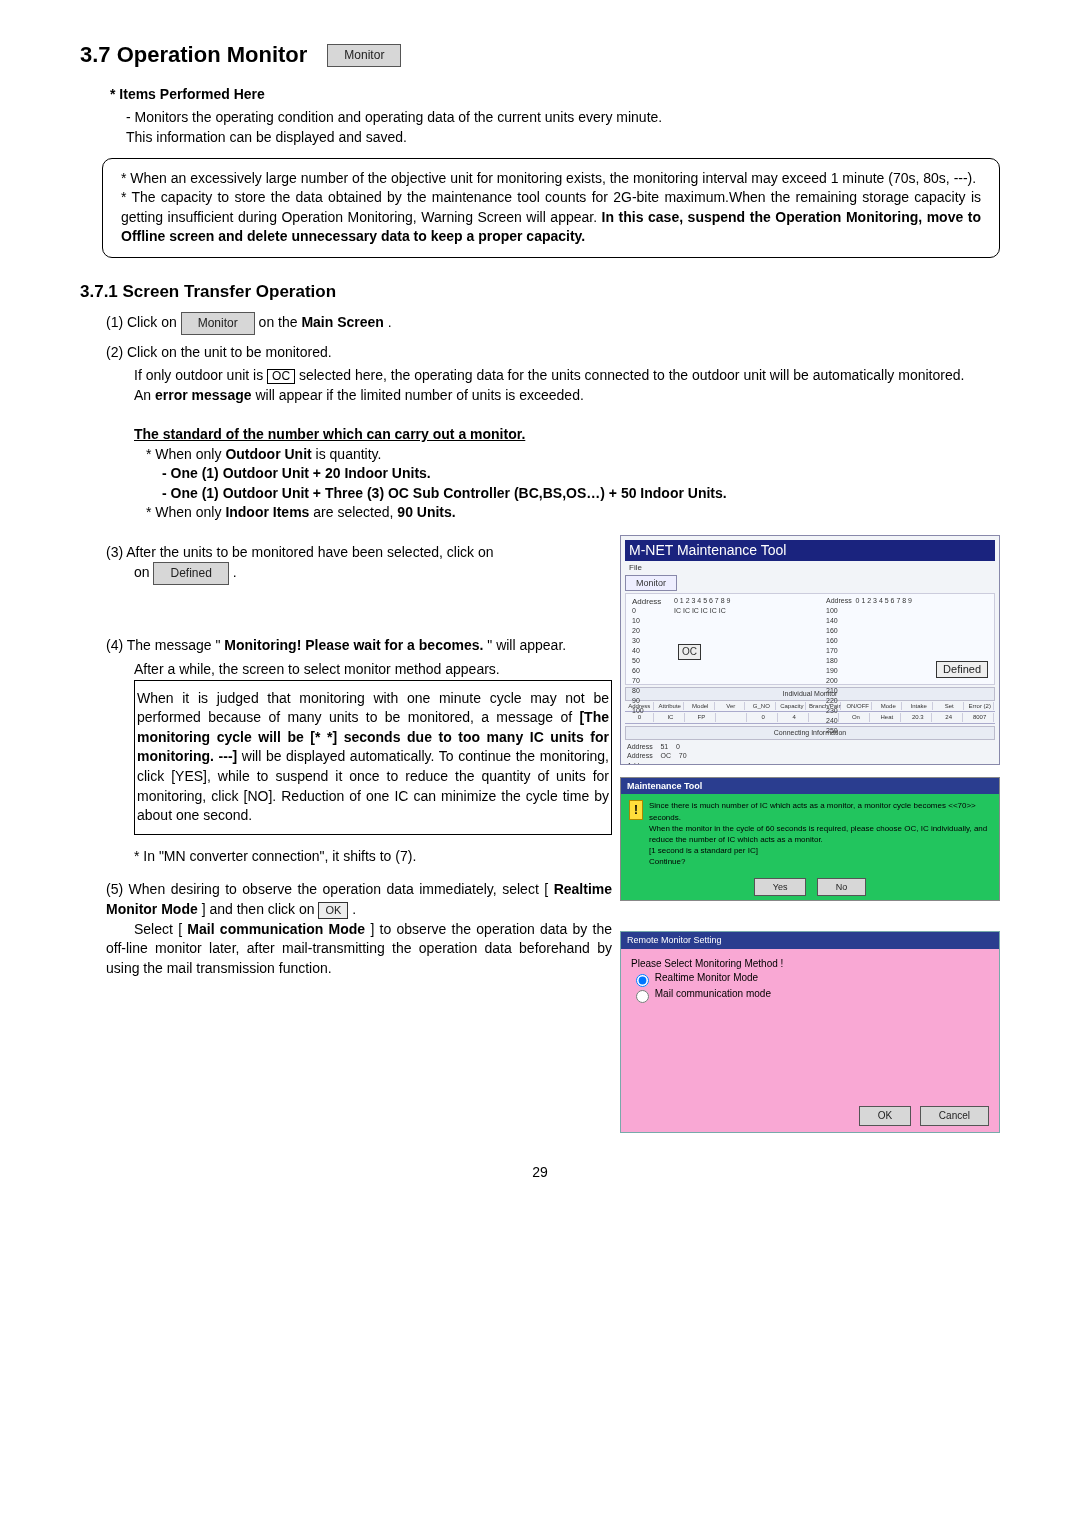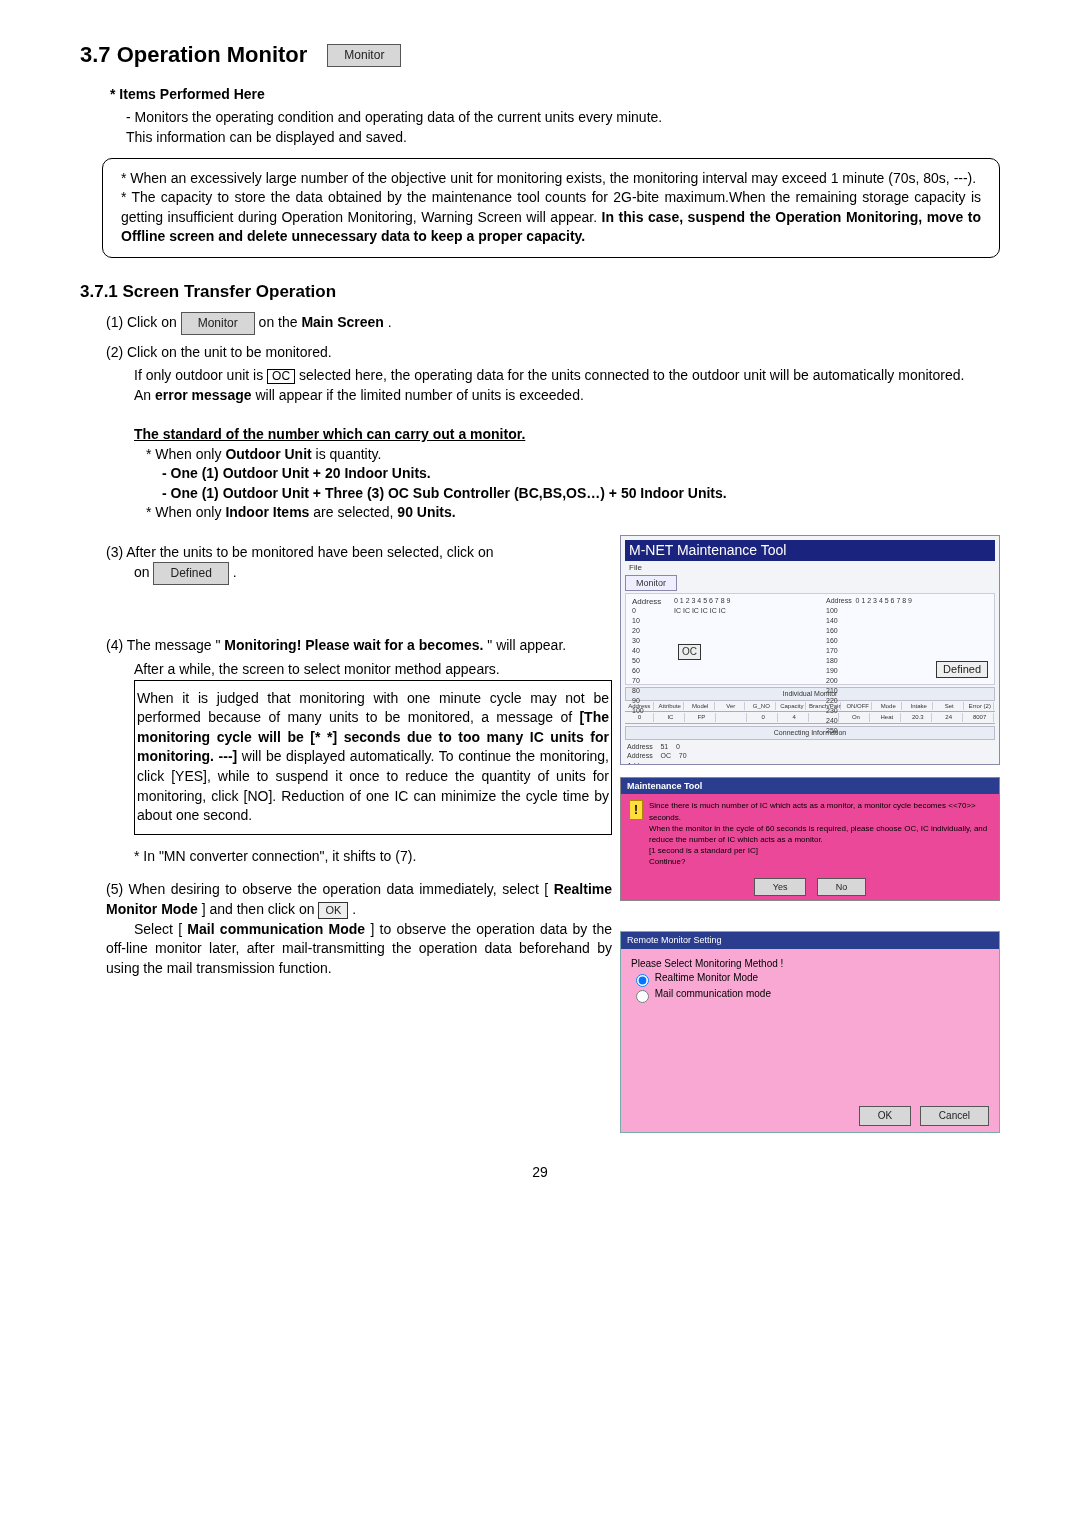--- a/index.html
+++ b/index.html
@@ -50,21 +50,21 @@
   .addr-label { position:absolute; left:6px; top:2px; font-size:8px; }
   .addr-nums { position:absolute; left:6px; top:12px; font-size:7px; line-height:10px;}
   .addr-cols { position:absolute; left:48px; top:2px; font-size:7px; }
   .addr-right { position:absolute; left:200px; top:2px; font-size:7px; }
   .right-nums { position:absolute; left:200px; top:12px; font-size:7px; line-height:10px;}
   .defined-btn-in { position:absolute; right:6px; bottom:6px; }
   .indiv-row { background:#e8ecf4; border:1px solid #bbc; padding:1px 2px; font-size:7px; margin-top:2px; text-align:center;}
   .th-row { display:flex; gap:3px; font-size:6px; border-bottom:1px solid #aac; padding:1px; }
   .th-row span { flex:1; text-align:center; border-right:1px solid #ccd;}
   .dialog-box {
-    border:1px solid #888; background:#ec4899; margin-top:12px; font-size:8px;
+    border:1px solid #888; background:#22c55e; margin-top:12px; font-size:8px;
   }
   .dialog-title { background:#2a3d8f; color:#fff; padding:2px 6px; font-size:9px; font-weight:bold;}
   .dialog-body { padding:6px 8px; display:flex; gap:6px; align-items:flex-start;}
   .warn-icon { width:18px; height:18px; background:#ffde3b; border:1px solid #a80; display:flex; align-items:center; justify-content:center; font-weight:bold; color:#000; font-size:12px;}
   .dialog-btns { text-align:center; padding:4px; }
   .dialog-btns .btn { padding:2px 18px; margin:0 4px; font-size:9px;}
   .oc-box { border:1px solid #000; padding:0 4px; font-size:12px; display:inline-block; line-height:1.1;}
   .radio-box {
     border:1px solid #7aa; background:#f9a8d4; font-size:10px; padding:0;
     height:200px; position:relative; margin-top:30px;

